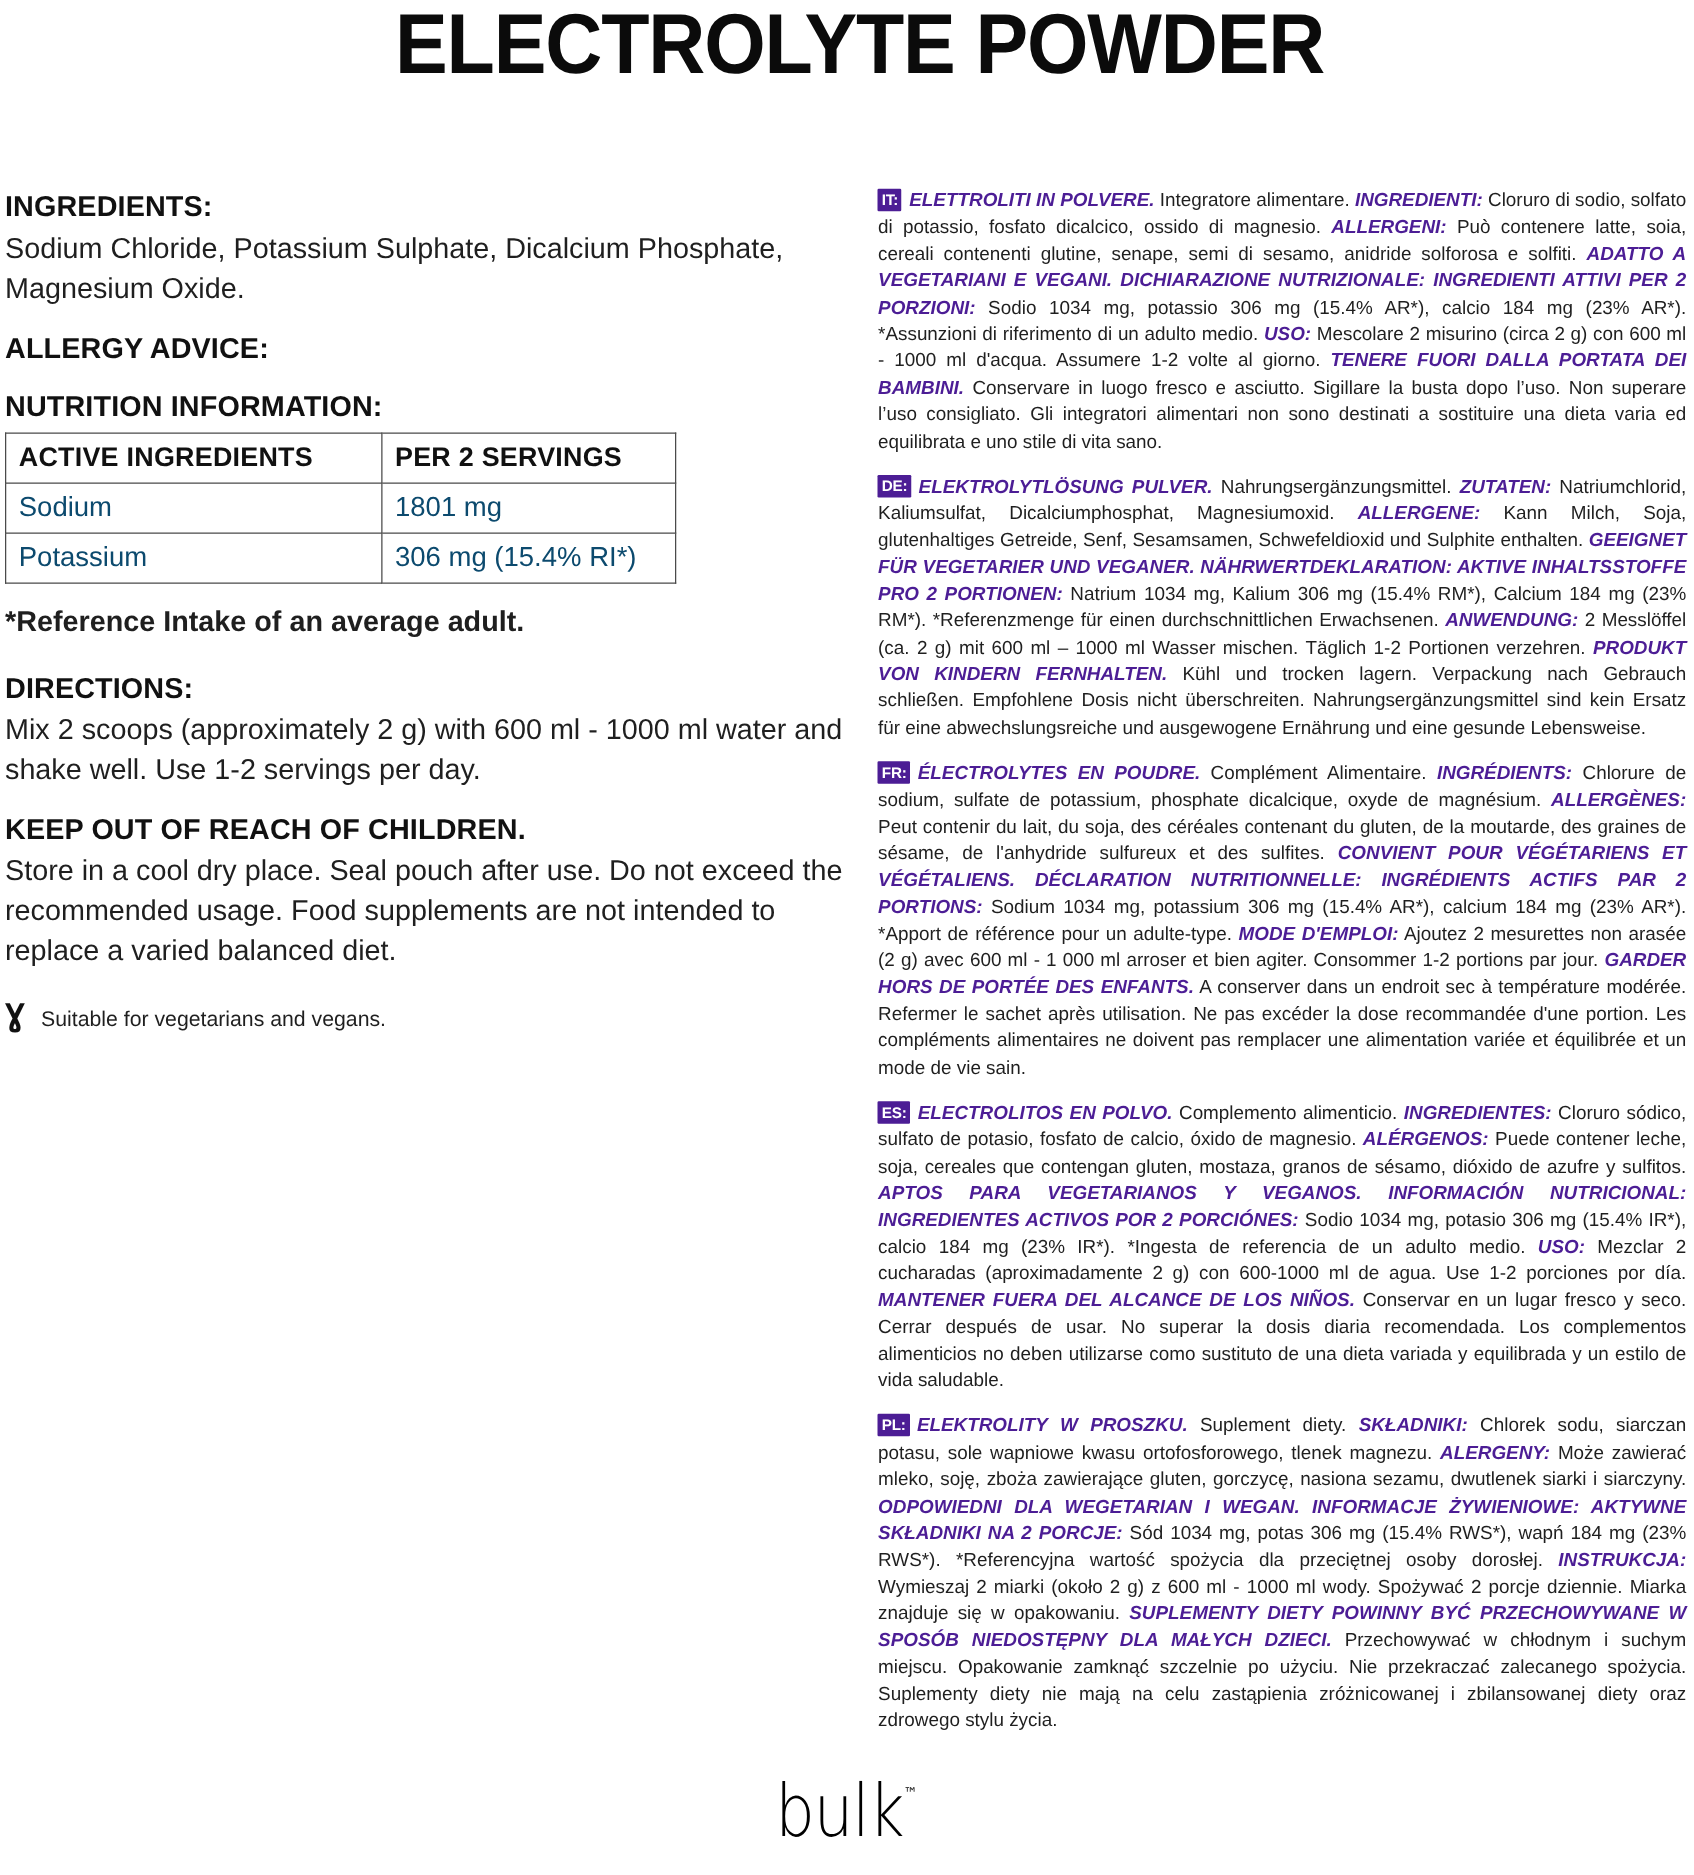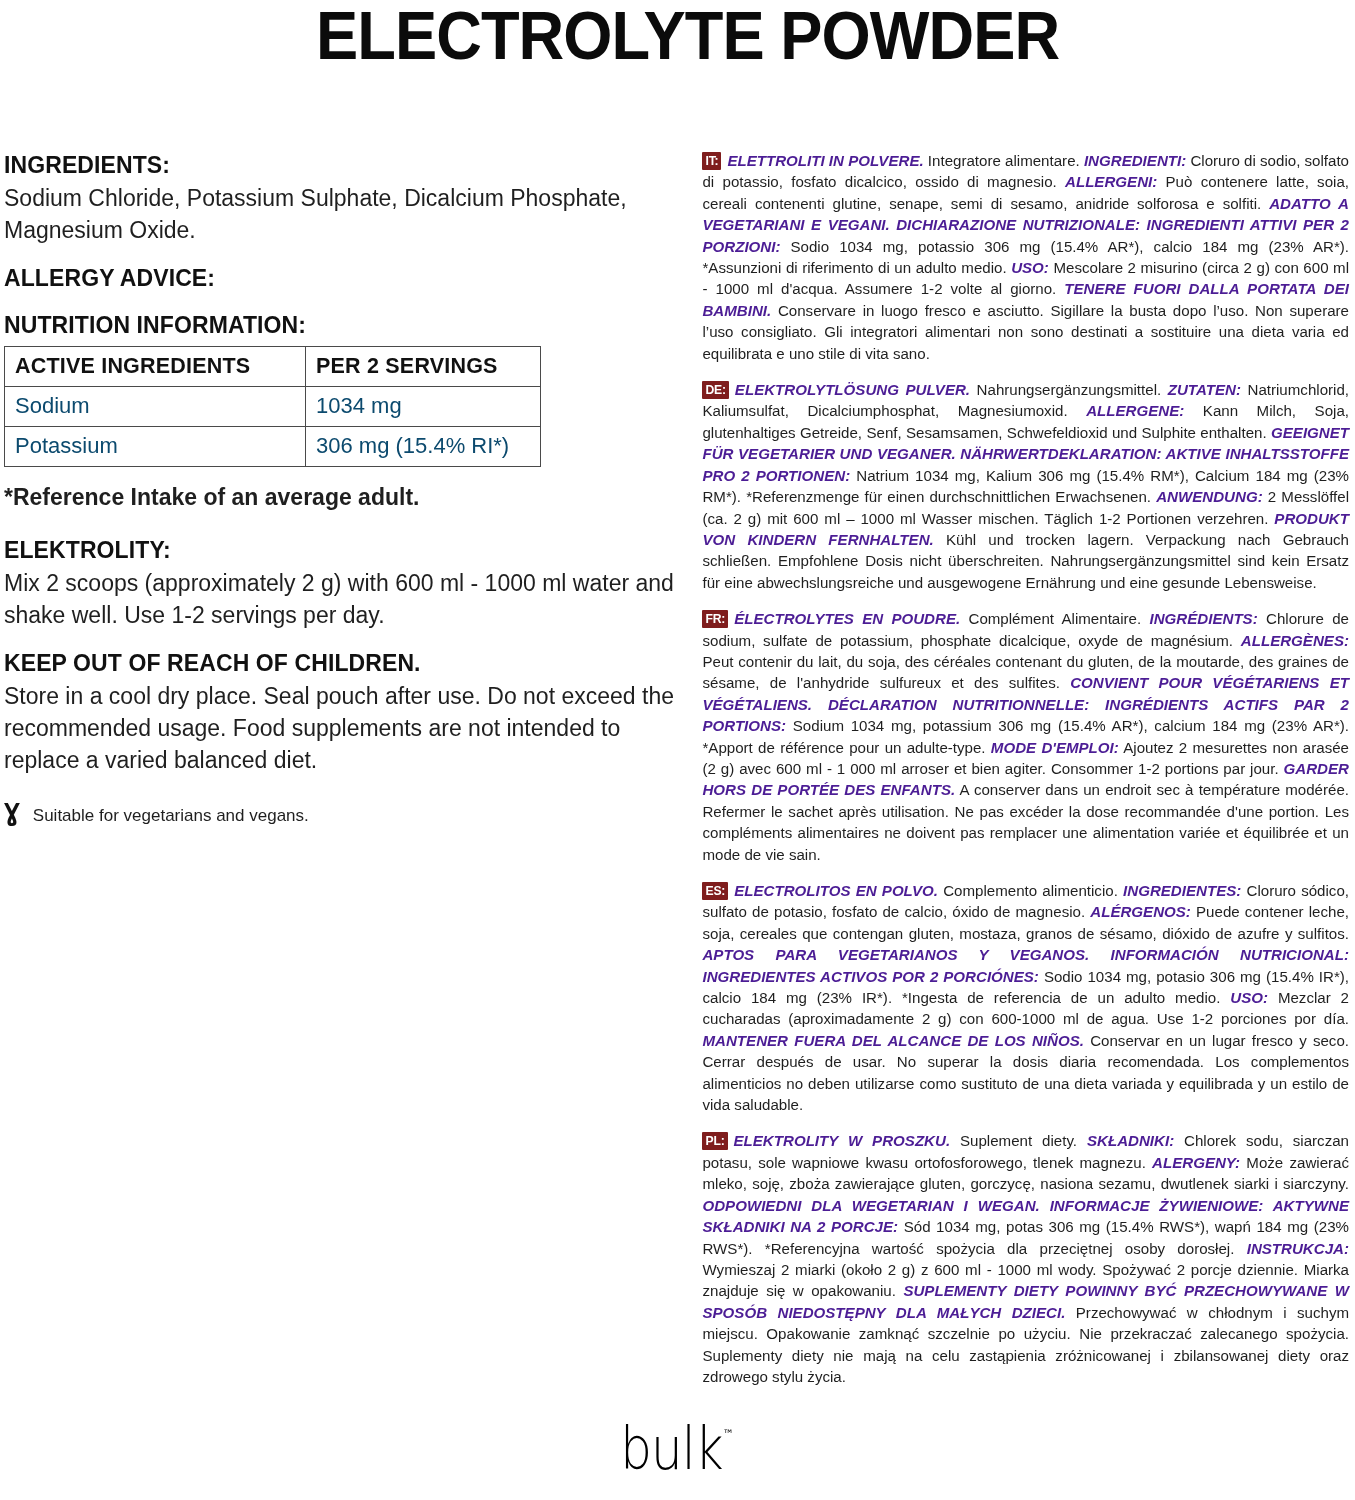--- a/index.html
+++ b/index.html
@@ -140,21 +140,21 @@
     margin-bottom: 15px;
   }
   .lang-block:last-child { margin-bottom: 0; }
   .lang-block b {
     font-weight: bold;
     color: #4c1d95;
     font-style: italic;
   }
   .lang-tag {
     display: inline-block;
-    background: #7f1d1d;
+    background: #4c1d95;
     color: #ffffff;
     font-size: 12.2px;
     font-weight: bold;
     line-height: 14px;
     padding: 1.5px 3px 2px 3px;
     letter-spacing: -0.2px;
     margin-right: 6px;
     vertical-align: 1.5px;
     border-radius: 1px;
   }
@@ -212,33 +212,33 @@
       <table class="nutri-table">
         <thead>
           <tr>
             <th class="c1">ACTIVE INGREDIENTS</th>
             <th class="c2">PER 2 SERVINGS</th>
           </tr>
         </thead>
         <tbody>
           <tr>
             <td>Sodium</td>
-            <td>1034 mg</td>
+            <td>1801 mg</td>
           </tr>
           <tr>
             <td>Potassium</td>
             <td>306 mg (15.4% RI*)</td>
           </tr>
         </tbody>
       </table>
       <div class="lnote">*Reference Intake of an average adult.</div>
     </div>
 
     <div class="lsec" style="margin-top:22px;">
-      <div class="lhead">ELEKTROLITY:</div>
+      <div class="lhead">DIRECTIONS:</div>
       <div class="lbody">Mix 2 scoops (approximately 2 g) with 600 ml - 1000 ml water and shake well. Use 1-2 servings per day.</div>
     </div>
 
     <div class="lsec">
       <div class="lhead">KEEP OUT OF REACH OF CHILDREN.</div>
       <div class="lbody">Store in a cool dry place. Seal pouch after use. Do not exceed the recommended usage. Food supplements are not intended to replace a varied balanced diet.</div>
     </div>
 
     <div class="veg-row">
       <span class="veg-mark">Ɣ</span>

